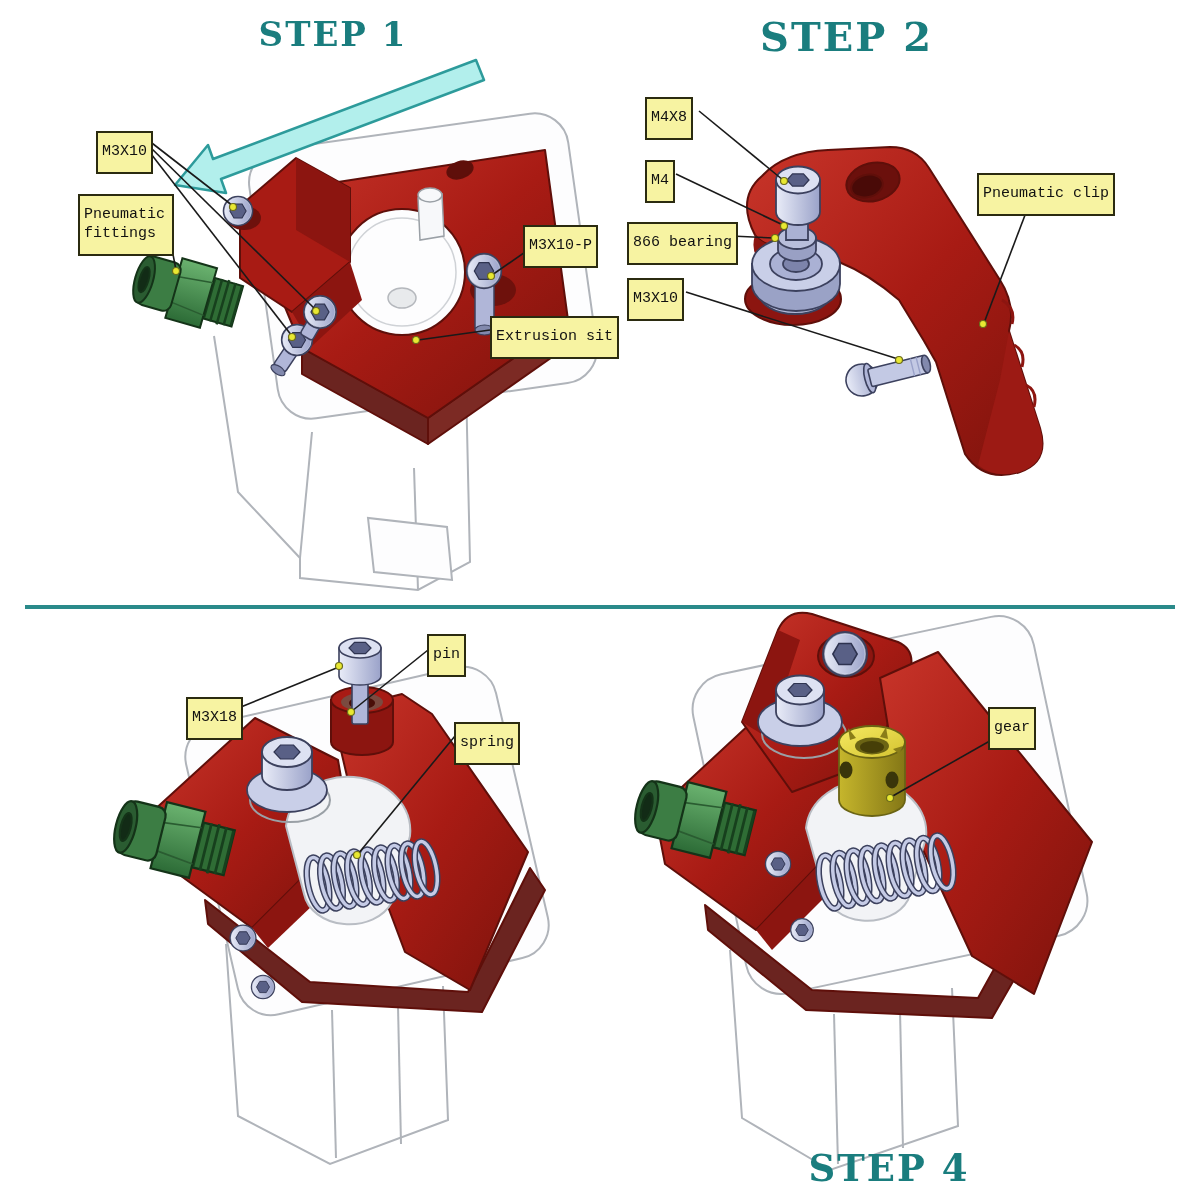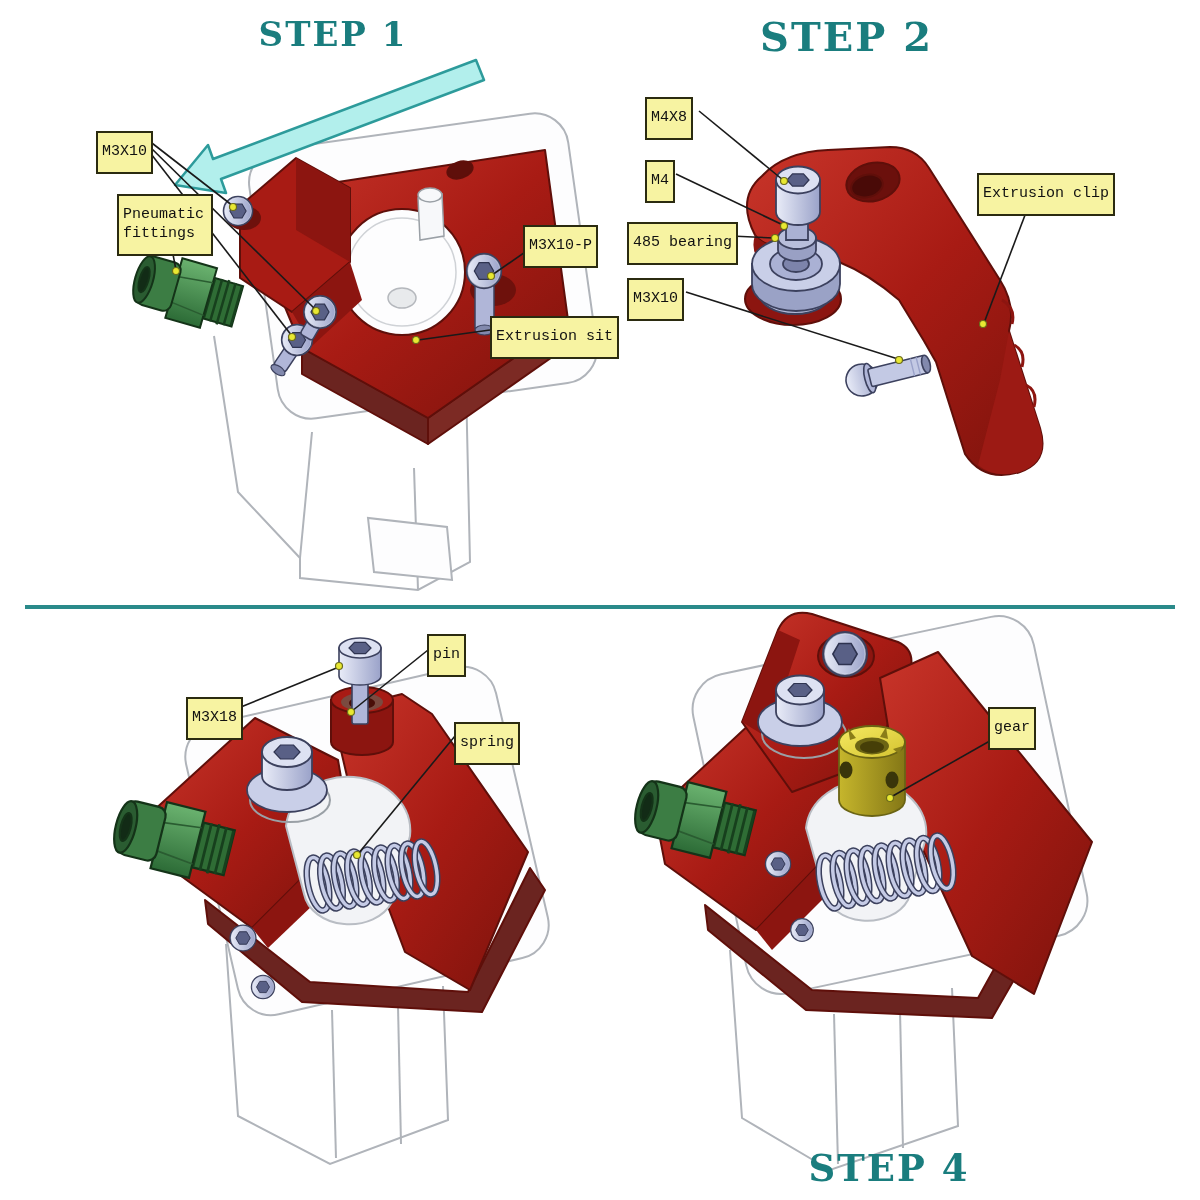--- a/index.html
+++ b/index.html
@@ -9,21 +9,21 @@
   #art{position:absolute;left:0;top:0;width:1200px;height:1200px;}
   .title{position:absolute;color:#1a7d7e;font-family:"DejaVu Serif",serif;font-weight:900;
          text-align:center;letter-spacing:2px;line-height:1;white-space:nowrap;}
   .t1{left:258px;top:17px;width:150px;font-size:34px;}
   .t2{left:760px;top:17px;width:150px;font-size:40px;}
   .t3{left:236px;top:1148px;width:212px;font-size:42px;}
   .t4{left:808px;top:1150px;width:162px;font-size:37px;}
   .label{position:absolute;background:#f7f3a2;border:2px solid #2b2b10;color:#111;
          font-family:"Liberation Mono",monospace;font-size:15px;line-height:1.25;
          padding:10px 4px;white-space:nowrap;z-index:3;}
-  .label.wrap{white-space:normal;width:84px;margin-left:39px;}
+  .label.wrap{white-space:normal;width:84px;}
   .divider{position:absolute;left:25px;top:605px;width:1150px;height:4px;background:#2a8a8a;z-index:2;}
 </style>
 </head>
 <body>
 
 <div id="canvas">
 
 <svg id="art" viewBox="0 0 1200 1200">
   <defs>
     <linearGradient id="gRed" x1="0%" y1="0%" x2="100%" y2="100%">
@@ -300,23 +300,23 @@
 <div class="title t2">STEP 2</div>
 <div class="title t4">STEP 4</div>
 
 <div class="label" style="left:96px;top:131px">M3X10</div>
 <div class="label wrap" style="left:78px;top:194px">Pneumatic fittings</div>
 <div class="label" style="left:523px;top:225px">M3X10-P</div>
 <div class="label" style="left:490px;top:316px">Extrusion sit</div>
 
 <div class="label" style="left:645px;top:97px">M4X8</div>
 <div class="label" style="left:645px;top:160px">M4</div>
-<div class="label" style="left:627px;top:222px">485 bearing</div>
+<div class="label" style="left:627px;top:222px">866 bearing</div>
 <div class="label" style="left:627px;top:278px">M3X10</div>
-<div class="label" style="left:977px;top:173px">Extrusion clip</div>
+<div class="label" style="left:977px;top:173px">Pneumatic clip</div>
 
 <div class="label" style="left:427px;top:634px">pin</div>
 <div class="label" style="left:186px;top:697px">M3X18</div>
 <div class="label" style="left:454px;top:722px">spring</div>
 
 <div class="label" style="left:988px;top:707px">gear</div>
 
 </div>
 
 </body></html>

